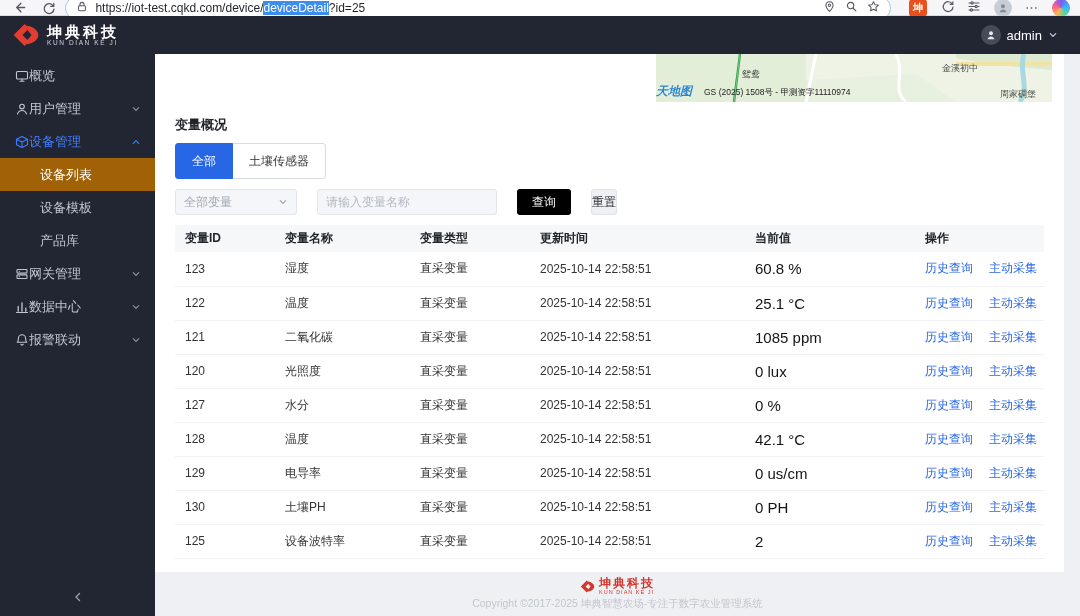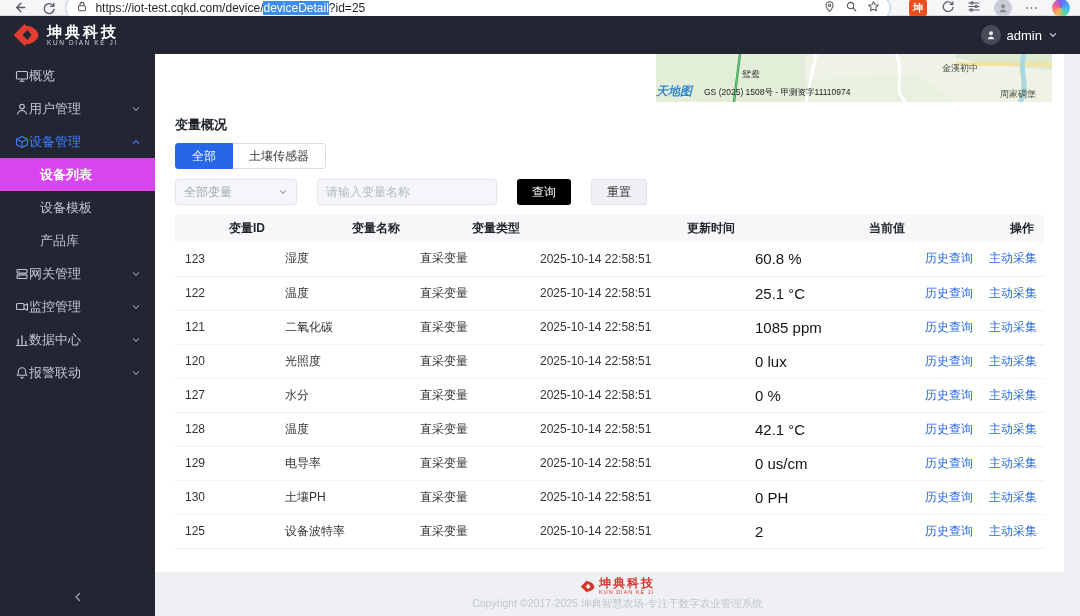--- a/index.html
+++ b/index.html
@@ -32,51 +32,51 @@
   .app{flex:1;display:flex;min-height:0}
   .sidebar{width:155px;background:#222633;color:#c2c6d0;display:flex;flex-direction:column;flex:0 0 auto}
   .menu{flex:1;padding-top:5px}
   .mi{height:33px;display:flex;align-items:center;gap:0;padding:0 14px;font-size:13px;cursor:pointer}
   .mi .micon{display:flex;width:15px;justify-content:center;align-items:center}
   .mi .lbl{flex:1}
   .mi .chev{color:#8a8f9b}
   .mi.active{color:#3d7eff}
   .mi.active .chev{color:#3d7eff}
   .mi.sub{padding-left:40px}
-  .mi.sub.selected{background:#d946ef;color:#fff;font-weight:bold}
+  .mi.sub.selected{background:#a16207;color:#fff;font-weight:normal}
   .collapse{height:38px;display:flex;align-items:center;justify-content:center;color:#9aa0ac;cursor:pointer}
 
   .main{flex:1;background:#eef0f4;display:flex;flex-direction:column;min-width:0}
   .card{flex:1;background:#fff;margin-right:16px;padding:0 20px 6px;overflow:hidden;position:relative}
 
   
   .map-strip{height:50px;position:relative}
   .map{position:absolute;top:0;right:-8px;width:396px;height:48px;overflow:hidden;background:#eef3e6}
   .map svg{position:absolute;inset:0}
   .map-label{position:absolute;font-size:9px;color:#4a4f45;white-space:nowrap}
   .map-wm{position:absolute;left:0;bottom:2px;font-size:12px;font-weight:bold;font-style:italic;color:#2a86c8;text-shadow:0 0 1px #fff}
   .map-attr{position:absolute;left:48px;bottom:3px;font-size:8.5px;color:#222}
 
   
   .sec-title{font-size:13px;font-weight:bold;color:#1f2329;margin:12px 0 9px}
   .tabs{display:flex}
-  .tab{height:26px;padding:12px 16px;border:1px solid #d9dce3;background:#fff;font-size:12px;color:#333;display:flex;align-items:center;margin-left:-1px;cursor:pointer;font-family:inherit}
+  .tab{height:36px;padding:12px 16px;border:1px solid #d9dce3;background:#fff;font-size:12px;color:#333;display:flex;align-items:center;margin-left:-1px;cursor:pointer;font-family:inherit}
   .tab:first-child{margin-left:0;border-radius:3px 0 0 3px}
   .tab:last-child{border-radius:0 3px 3px 0}
   .tab.active{background:#2767e6;border-color:#2767e6;color:#fff;position:relative;z-index:1}
   .filter{display:flex;align-items:center;gap:20px;margin:10px 0}
   .selectbox{width:122px;height:26px;background:#f5f6f9;border:1px solid #e2e5ec;border-radius:3px;display:flex;align-items:center;justify-content:space-between;padding:0 8px;font-size:12px;color:#a0a6b0;cursor:pointer}
   .txt-input{width:180px;height:26px;background:#f5f6f9;border:1px solid #e2e5ec;border-radius:3px;padding:0 8px;font-size:12px;color:#333;font-family:inherit;outline:none}
   .txt-input::placeholder{color:#b3b9c3}
   .btn-primary{height:26px;padding:0 15px;background:#000000;color:#fff;border:none;border-radius:3px;font-size:12px;cursor:pointer;font-family:inherit}
-  .btn-plain{height:26px;padding:0 15px;background:#eef0f3;color:#333;border:1px solid #dfe2e8;border-radius:3px;font-size:12px;cursor:pointer;font-family:inherit}
+  .btn-plain{height:26px;padding:0 0;background:#eef0f3;color:#333;border:1px solid #dfe2e8;border-radius:3px;font-size:12px;cursor:pointer;font-family:inherit}
 
   
   table{width:100%;border-collapse:collapse;font-size:12px;color:#333;table-layout:fixed}
-  thead th{background:#f6f7f8;height:27px;text-align:right;padding:0 10px;font-weight:bold;color:#1f2329;font-size:12px}
+  thead th{background:#f6f7f8;height:27px;text-align:left;padding:0 10px;font-weight:bold;color:#1f2329;font-size:12px}
   tbody td{height:34px;padding:0 10px;border-bottom:1px solid #f0f1f4;white-space:nowrap;overflow:hidden}
   td.value{font-size:15px;color:#141414}
   td.actions a{color:#2767e6;margin-right:16px;text-decoration:none;cursor:pointer}
 
   
   .footer{height:44px;display:flex;flex-direction:column;align-items:center;justify-content:center;gap:1px;flex:0 0 auto}
   .f-logo{display:flex;align-items:center;gap:4px}
   .f-txt .cn{font-size:12px;font-weight:bold;color:#d6352b;letter-spacing:2px;line-height:12px}
   .f-txt .en{font-size:5.5px;color:#d6352b;letter-spacing:1px;line-height:7px}
   .f-copy{font-size:10.5px;color:#c2c6cd}
@@ -224,32 +224,20 @@
               </svg>
             </span>
             <span class="lbl">网关管理</span>
             <svg class="chev" width="10" height="10" viewBox="0 0 10 10">
               <path d="m2.3 3.7 2.7 2.7 2.7-2.7" fill="none" stroke="currentColor" stroke-width="1.2" stroke-linecap="round" stroke-linejoin="round"></path>
             </svg>
           </div>
           <div class="mi">
             <span class="micon">
               <svg width="14" height="14" viewBox="0 0 14 14">
-                <rect x="1.5" y="3.5" width="7.5" height="6" rx="1" fill="none" stroke="currentColor" stroke-width="1.1"></rect>
-                <path d="m9 5.6 3.5-1.8v6.4L9 8.4" fill="none" stroke="currentColor" stroke-width="1.1" stroke-linejoin="round"></path>
-              </svg>
-            </span>
-            <span class="lbl">监控管理</span>
-            <svg class="chev" width="10" height="10" viewBox="0 0 10 10">
-              <path d="m2.3 3.7 2.7 2.7 2.7-2.7" fill="none" stroke="currentColor" stroke-width="1.2" stroke-linecap="round" stroke-linejoin="round"></path>
-            </svg>
-          </div>
-          <div class="mi">
-            <span class="micon">
-              <svg width="14" height="14" viewBox="0 0 14 14">
                 <path d="M3.2 11.3V6.5M7 11.3V2.8M10.8 11.3V8.2" stroke="currentColor" stroke-width="1.3" stroke-linecap="round"></path>
                 <path d="M1.5 12.5h11" stroke="currentColor" stroke-width="1.1" stroke-linecap="round"></path>
               </svg>
             </span>
             <span class="lbl">数据中心</span>
             <svg class="chev" width="10" height="10" viewBox="0 0 10 10">
               <path d="m2.3 3.7 2.7 2.7 2.7-2.7" fill="none" stroke="currentColor" stroke-width="1.2" stroke-linecap="round" stroke-linejoin="round"></path>
             </svg>
           </div>
           <div class="mi">

